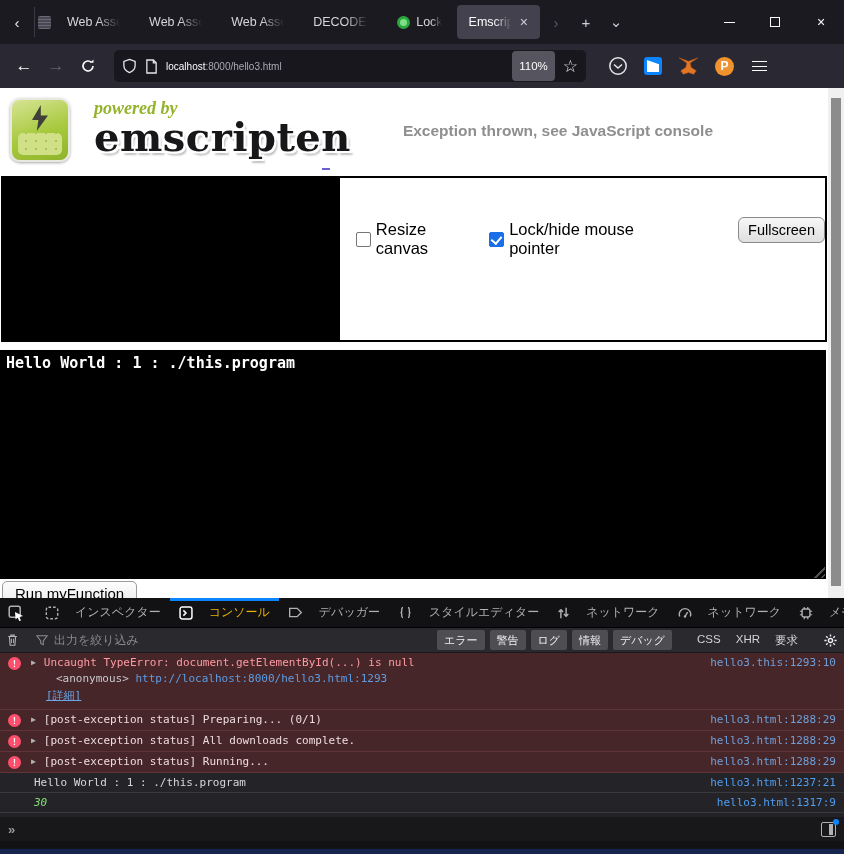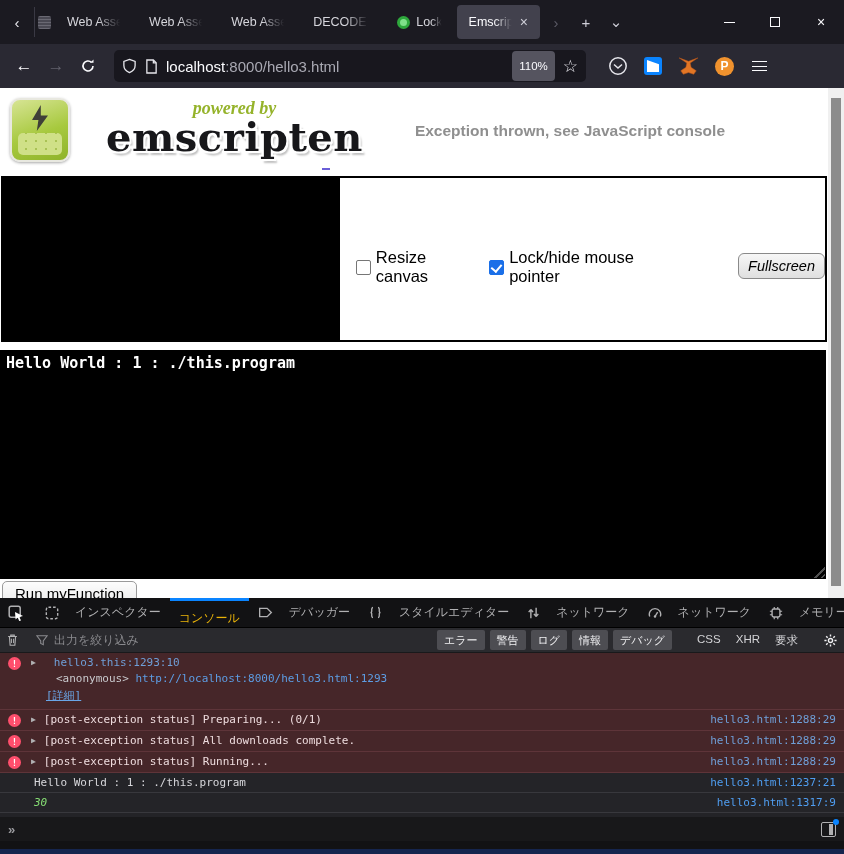--- a/index.html
+++ b/index.html
@@ -31,21 +31,21 @@
   .glyph-min { display:inline-block; width:11px; border-top:1.4px solid #fbfbfe; }
   .glyph-max { display:inline-block; width:10px; height:10px; border:1.4px solid #fbfbfe; }
 
   
   .navbar { height:44px; background:#2a2933; display:flex; align-items:center; padding:0 8px; flex:0 0 auto; }
   .nav-btn { width:32px; height:32px; display:flex; align-items:center; justify-content:center;
     color:#fbfbfe; font-size:17px; }
   .nav-btn.dim { color:#62616c; }
   .urlbar { flex:0 0 auto; width:472px; height:32px; margin-left:10px; background:#18171e; border-radius:5px;
     display:flex; align-items:center; padding:0 8px; gap:8px; }
-  .url-text { font-size:15px; color:#fbfbfe; flex:1 1 auto; white-space:nowrap; overflow:hidden; }
+  .url-text { font-size:10px; color:#fbfbfe; flex:1 1 auto; white-space:nowrap; overflow:hidden; }
   .url-text .path { color:#a9a9b3; }
   .zoom-badge { background:#55545f; color:#fbfbfe; font-size:11.5px; padding:9px 7px; border-radius:4px; }
   .star { color:#e6e6ec; font-size:17px; }
   .ext-row { display:flex; align-items:center; gap:16px; margin-left:22px; }
   .ext-blue { width:18px; height:18px; background:#0a84ff; border-radius:3px; position:relative; overflow:hidden; }
   .ext-blue::after { content:""; position:absolute; left:3px; top:3px; width:12px; height:12px;
     background:#fff; clip-path:polygon(0 0, 100% 35%, 100% 100%, 0 100%); }
   .ext-p { width:19px; height:19px; border-radius:50%; background:#f0922e; color:#fff; font-weight:bold;
     font-size:12px; display:flex; align-items:center; justify-content:center; }
   .hamburger { display:inline-block; margin-left:18px; }
@@ -57,59 +57,59 @@
   .page-thumb { position:absolute; left:3px; top:10px; width:10px; height:488px; background:#8c8c8c; }
   .em-header { display:flex; align-items:flex-start; padding:8px 10px 0 10px; height:86px; }
   .em-logo { width:60px; height:64px; border-radius:10px; margin-top:2px;
     background:linear-gradient(160deg,#d7e494 0%, #a7c93e 55%, #8fb32a 100%);
     border:2px solid #e8e8e0; box-shadow:0 1px 3px rgba(0,0,0,.35); position:relative; }
   .em-bolt { position:absolute; left:50%; top:5px; transform:translateX(-50%);
     width:16px; height:26px; background:#3f4038; clip-path:polygon(55% 0,0 58%,40% 58%,30% 100%,100% 40%,55% 40%); }
   .em-pad { position:absolute; left:6px; right:6px; bottom:5px; height:22px; border-radius:5px;
     background:#cfe087; background-image:radial-gradient(#a9c254 1.3px, transparent 1.5px);
     background-size:10px 8px; background-position:3px 4px; }
-  .em-words { margin-left:36px; margin-top:2px;text-align:center; }
+  .em-words { margin-left:24px; margin-top:2px; }
   .powered { font-family:"Liberation Serif", serif; font-style:italic; font-weight:bold;
     font-size:18px; color:#95b32a; }
   .brand { font-family:"DejaVu Serif", serif; font-weight:900; font-size:40px; line-height:0.9;
     color:#17171a; letter-spacing:0.5px;
     text-shadow:-2px -2px 0 #fff, 2px -2px 0 #fff, -2px 2px 0 #fff, 2px 2px 0 #fff, 3px 4px 2px rgba(0,0,0,.25); }
   .status-txt { margin-left:52px; margin-top:26px; font-size:15.5px; font-weight:bold; color:#8f8f8f; }
   .tiny-underscore { position:absolute; left:322px; top:80px; width:8px; height:2px; background:#6a5ed8; }
 
   .canvas-box { margin-top:2px; margin-left:1px; width:826px; height:166px; border:2px solid #000;
     display:flex; background:#fff; }
   .game-canvas { width:337px; height:100%; background:#000; flex:0 0 auto; }
-  .controls { flex:1; padding-top:16px; display:flex; align-items:center; gap:8px; padding-left:16px; }
+  .controls { flex:1; padding-top:42px; display:flex; align-items:flex-start; gap:8px; padding-left:16px; }
   .ckrow { display:flex; align-items:center; gap:5px; font-size:16.5px; color:#000; }
   .ckbox { width:15px; height:15px; border:1.5px solid #767676; background:#fff; border-radius:2px; }
   .ckbox.checked { background:#1a6fe8; border-color:#1a6fe8; position:relative; }
   .ckbox.checked::after { content:""; position:absolute; left:3px; top:1px; width:5px; height:8px;
     border:solid #fff; border-width:0 2px 2px 0; transform:rotate(40deg); }
   .fullscreen-btn { margin-left:44px; margin-top:-3px; font-size:14.5px; color:#000; padding:4px 9px;
-    background:linear-gradient(#f7f7f7,#dfdfdf); border:1px solid #8a8a8a; border-radius:6px;font-style:italic; }
+    background:linear-gradient(#f7f7f7,#dfdfdf); border:1px solid #8a8a8a; border-radius:6px; }
 
   .out-text { margin-top:8px; width:826px; height:229px; background:#000; color:#fff;
     font-family:"DejaVu Sans Mono", monospace; font-size:15px; font-weight:bold; padding:4px 6px;
     position:relative; white-space:pre; }
   .resize-grip { position:absolute; right:1px; bottom:1px; width:14px; height:14px;
     background:repeating-linear-gradient(135deg, transparent 0 3px, #4f4f4f 3px 4.5px);
     clip-path:polygon(100% 0, 100% 100%, 0 100%); }
   .run-btn { margin:2px 0 0 2px; font-size:15px; color:#000; padding:3px 12px 6px 12px;
     background:linear-gradient(#fdfdfd,#e8e8e8); border:1px solid #9a9a9a; border-radius:5px; }
 
   
   .devtools { flex:1 1 auto; background:#232327; display:flex; flex-direction:column;
     font-family:"Liberation Sans", sans-serif; }
   .dt-tabbar { height:30px; background:#121214; display:flex; align-items:stretch; color:#b1b1b3;
     font-size:12px; flex:0 0 auto; border-bottom:1px solid #000; }
   .dt-tool { display:flex; align-items:center; padding:0 8px; }
   .dt-sep { width:1px; background:#3a3a3e; margin:4px 2px; }
-  .dt-tab { display:flex; align-items:center; gap:16px; padding:0 9px; position:relative; white-space:nowrap;justify-content:flex-end; }
-  .dt-tab.active { color:#eab308;flex-direction:column; }
+  .dt-tab { display:flex; align-items:center; gap:16px; padding:0 9px; position:relative; white-space:nowrap; }
+  .dt-tab.active { color:#eab308; }
   .dt-tab.active::before { content:""; position:absolute; left:0; top:0; right:0; height:3px; background:#0a84ff; }
   .dt-tab svg, .dt-tool svg { flex:0 0 auto; }
   .dt-more { padding:0 10px; font-size:14px; display:flex; align-items:center; }
 
   .dt-filter { height:25px; background:#2a2a2e; display:flex; align-items:center; padding:0 6px;
     color:#9c9ca0; font-size:11.5px; flex:0 0 auto; border-bottom:1px solid #19191b; gap:6px; }
   .filter-input { flex:1 1 auto; display:flex; align-items:center; gap:6px; color:#8a8a8e; font-size:12px; }
   .pillset { display:flex; gap:5px; align-items:center; }
   .pill { background:#4d4d52; color:#f0f0f2; font-size:11px; padding:2.5px 7px; border-radius:2px; white-space:nowrap; }
   .txt-filters { display:flex; gap:15px; color:#d3d3d6; font-size:11.5px; margin:0 8px; white-space:nowrap; }
@@ -366,20 +366,21 @@
         <path d="M8 1.5v2.3M8 12.2v2.3M1.5 8h2.3M12.2 8h2.3M3.4 3.4l1.6 1.6M11 11l1.6 1.6M12.6 3.4L11 5M5 11l-1.6 1.6" stroke="#f0f0f2" stroke-width="1.5"></path>
       </svg>
     </div>
 
     <div class="dt-messages">
 
       <div class="err-block">
         <div class="msg">
           <span class="icon-err">!</span>
           <span class="caret">▶</span>
+          <span class="mtext err-main">Uncaught TypeError: document.getElementById(...) is null</span>
           <a class="loc" style="color:#6f9fd8">hello3.this:1293:10</a>
         </div>
         <div class="frame-line"><span>&lt;anonymous&gt;</span> <a>http://localhost:8000/hello3.html:1293</a></div>
         <div class="detail-link"><a>[詳細]</a></div>
       </div>
 
       <div class="msg err-row">
         <span class="icon-err">!</span>
         <span class="caret">▶</span>
         <span class="mtext">[post-exception status] Preparing... (0/1)</span>

